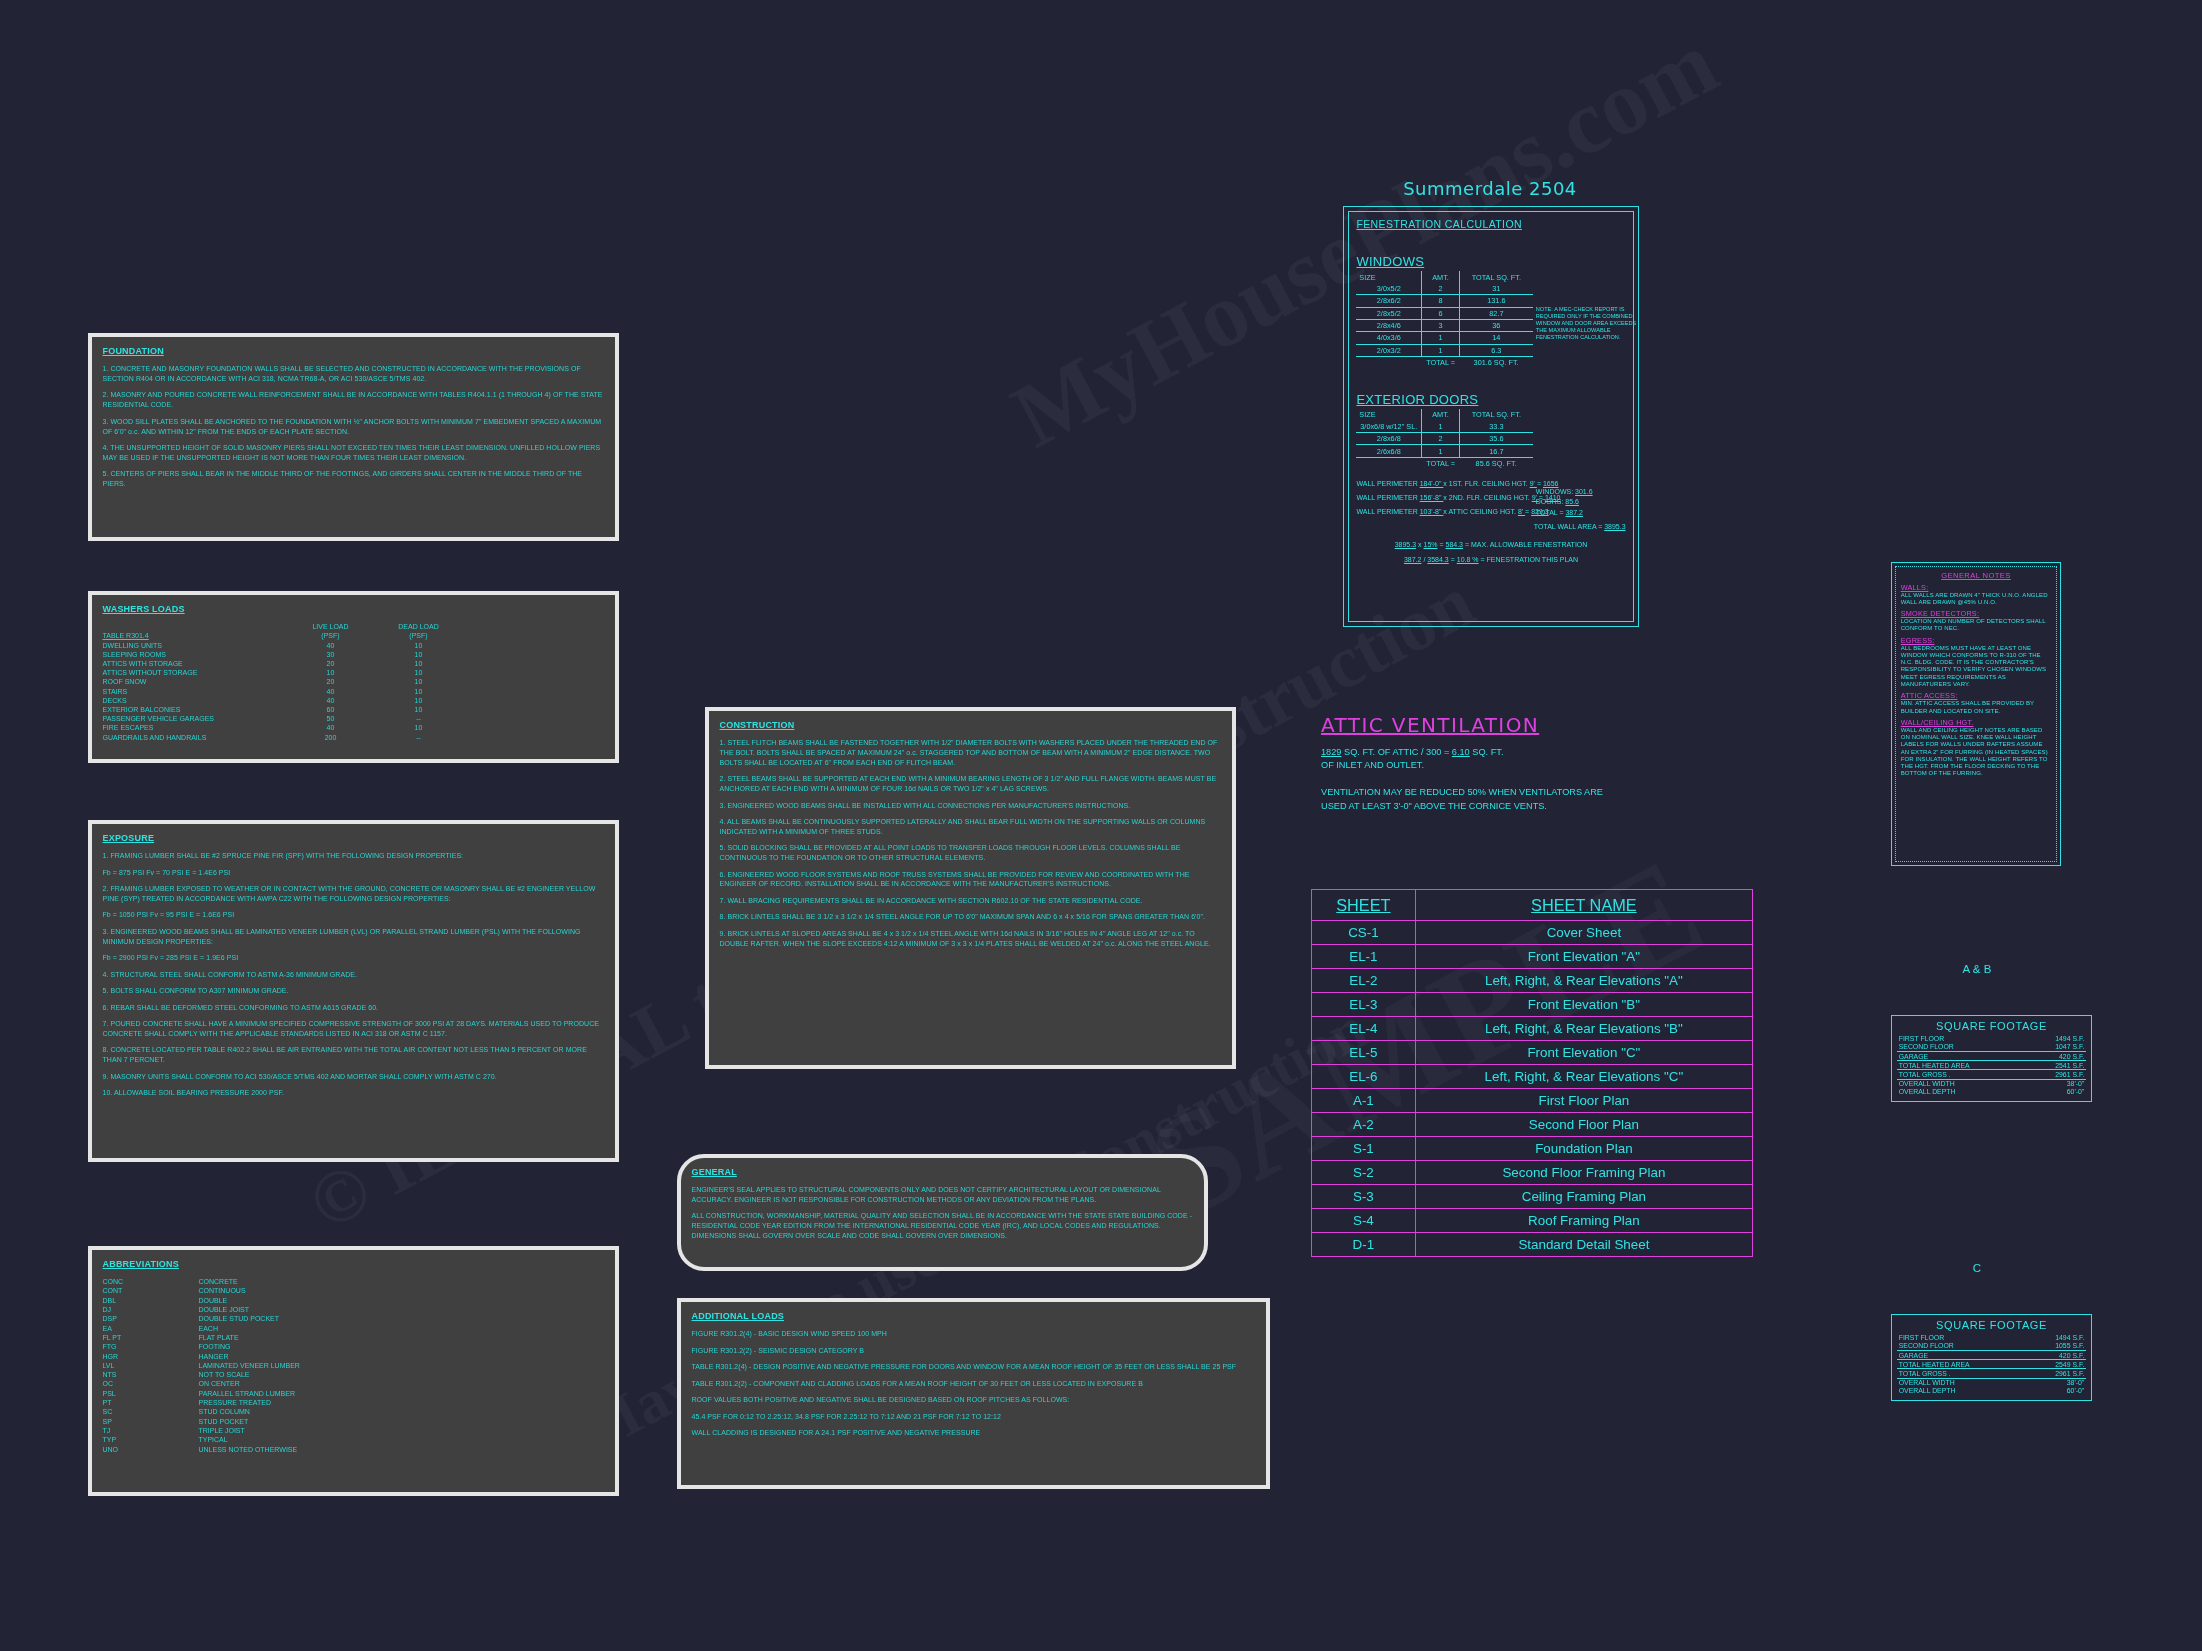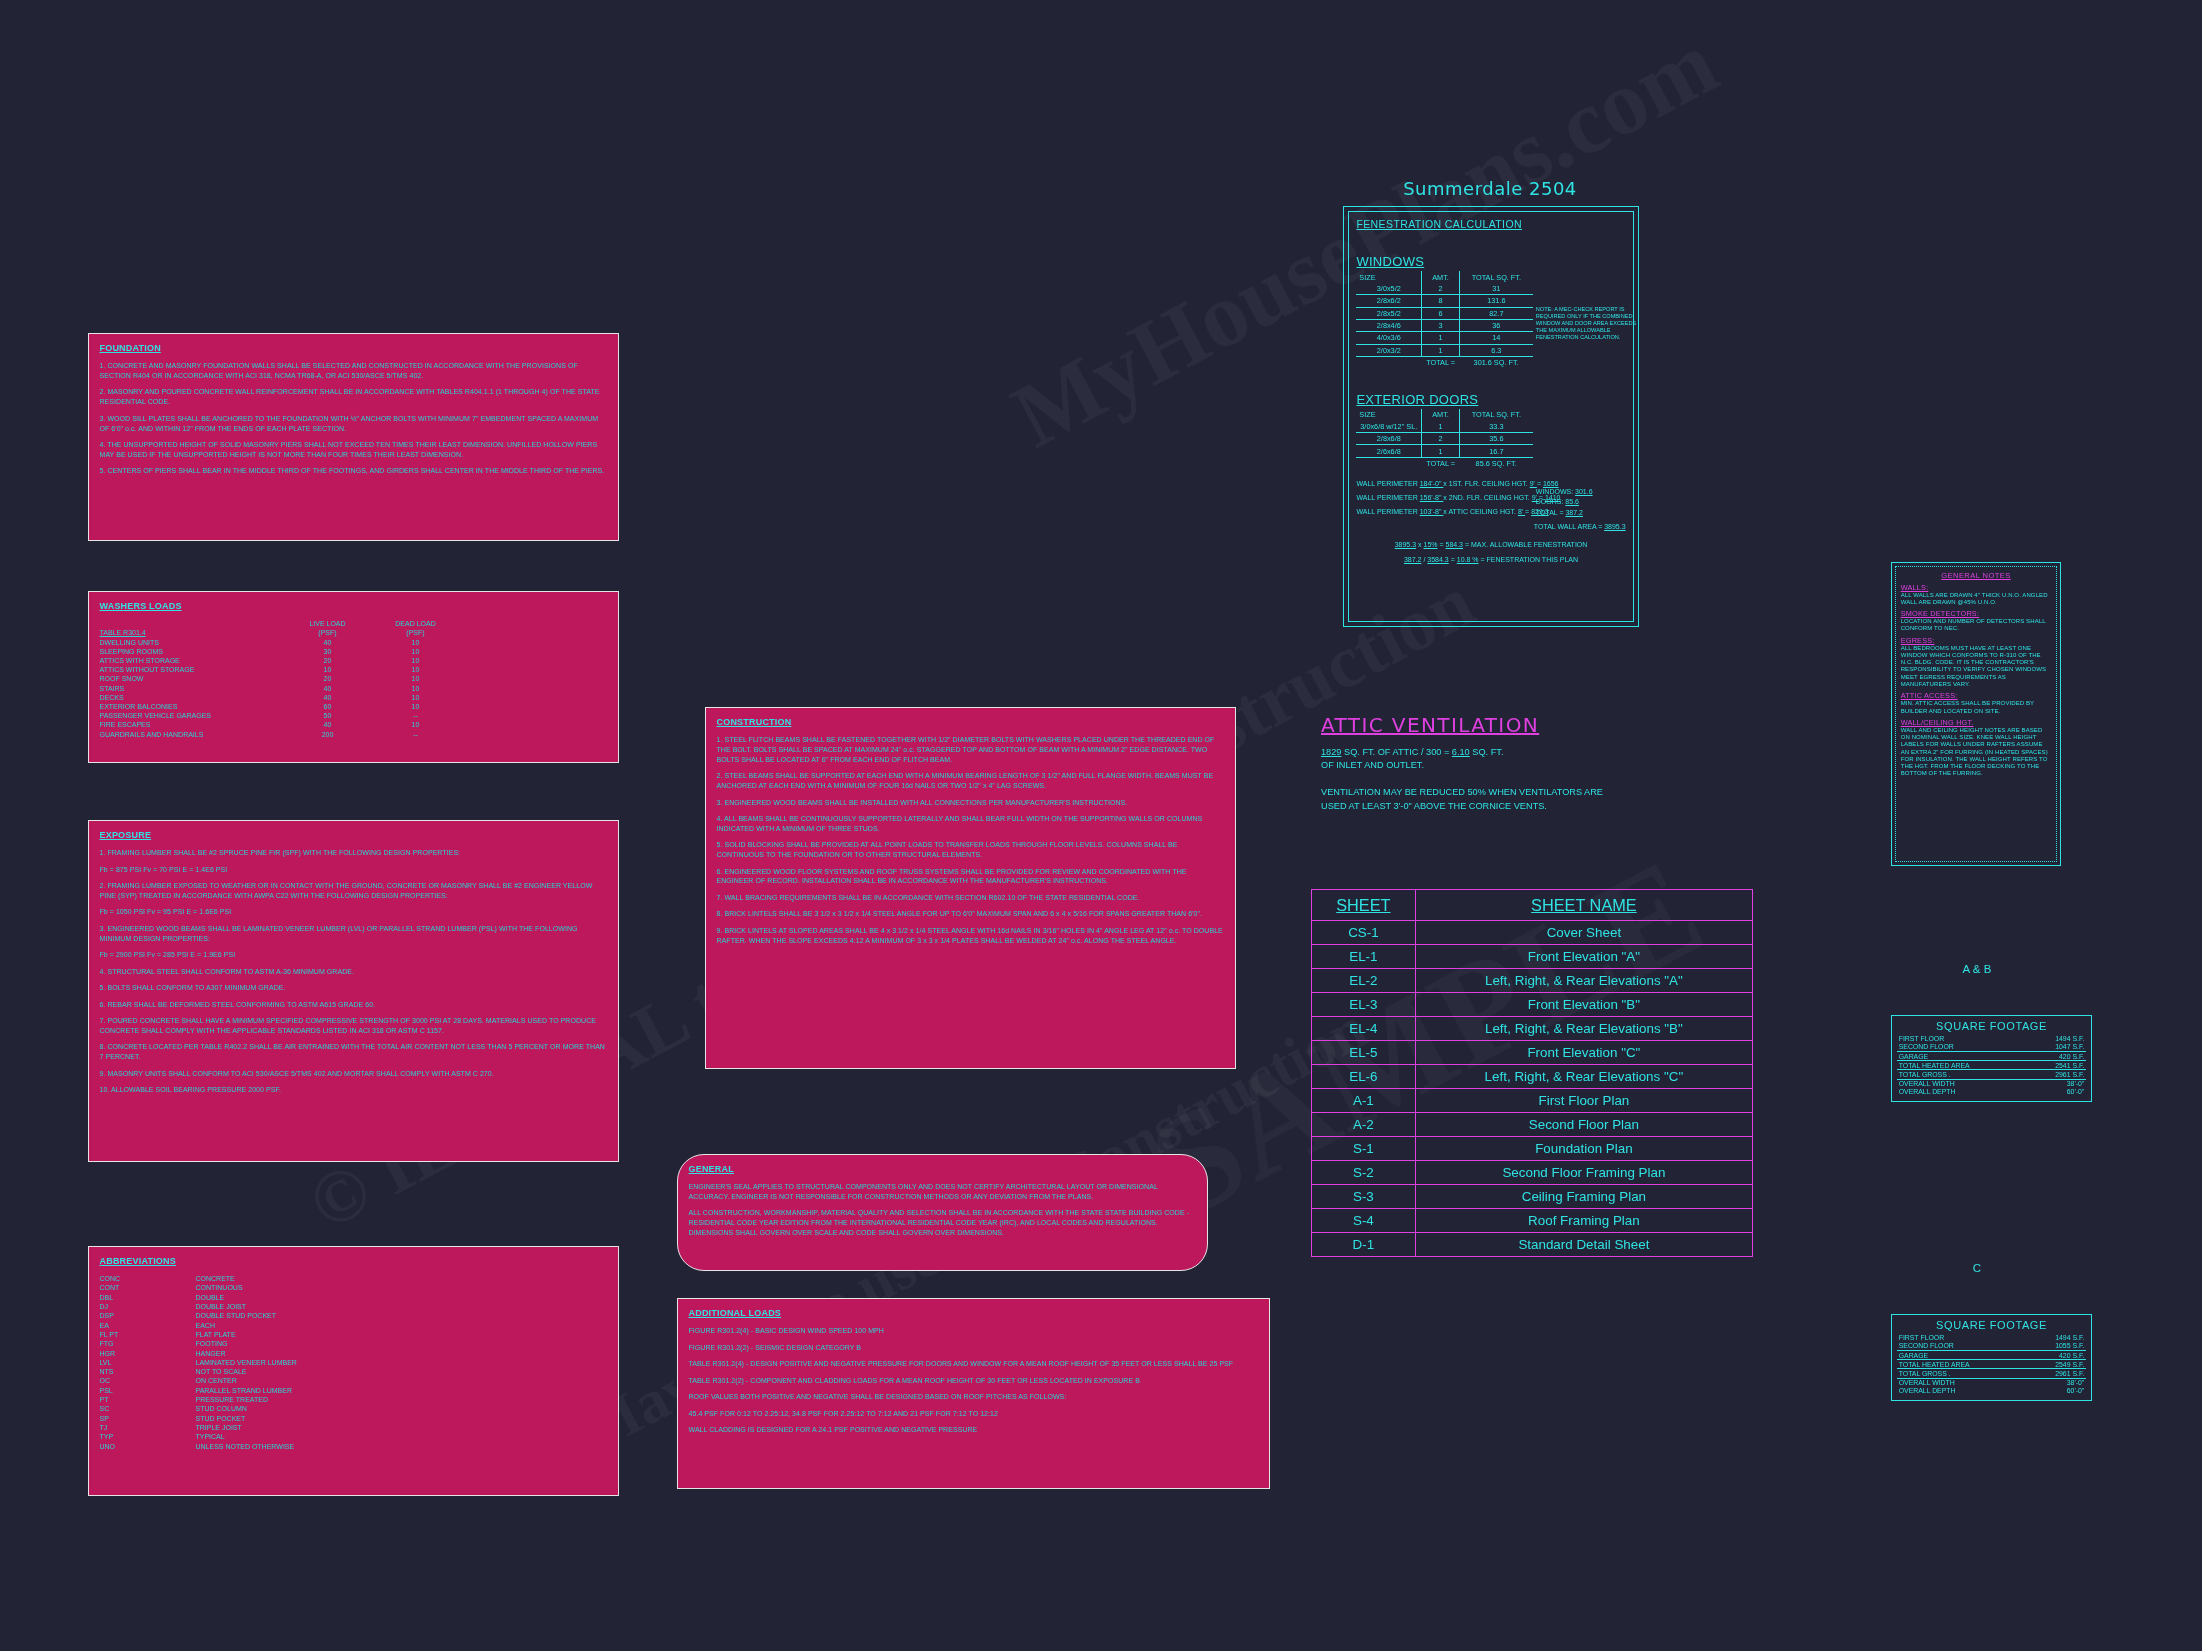--- a/index.html
+++ b/index.html
@@ -8,21 +8,21 @@
 
   
   .wm{position:absolute;color:rgba(255,255,255,.045);font-family:"Liberation Serif",serif;
       pointer-events:none;white-space:nowrap;font-weight:bold;}
   .wm1{top:186px;left:975px;font-size:92px;transform:rotate(-28deg);}
   .wm2{top:860px;left:239px;font-size:75px;transform:rotate(-28deg);}
   .wm3{top:1195px;left:535px;font-size:61px;transform:rotate(-28deg);}
   .wm4{top:956px;left:1128px;font-size:143px;transform:rotate(-28deg);color:rgba(255,255,255,.035);}
 
   
-  .note-box{position:absolute;background:#be185d;border:1px solid #e5e5e5;box-sizing:border-box;}
+  .note-box{position:absolute;background:#404040;border:4px solid #e5e5e5;box-sizing:border-box;}
   .note-box::before{content:"";position:absolute;left:-9.6px;top:-9.6px;right:-9.6px;bottom:-9.6px;
      z-index:-1;background:repeating-linear-gradient(-45deg,#c9c64b 0 1.9px,#2b2b18 1.9px 4.8px);}
   .note-inner{position:relative;padding:8.6px 10.5px 9.6px 10.5px;}
   .nb-title{font-size:9px;font-weight:bold;letter-spacing:0.2px;text-decoration:underline;
             color:#2fe3e3;margin-bottom:8.6px;}
   .np{font-size:7px;line-height:9.8px;margin-bottom:6.7px;color:#2ad3d3;letter-spacing:0.05px;}
   .np:last-child{margin-bottom:0;}
   .u{text-decoration:underline;}
 
   

